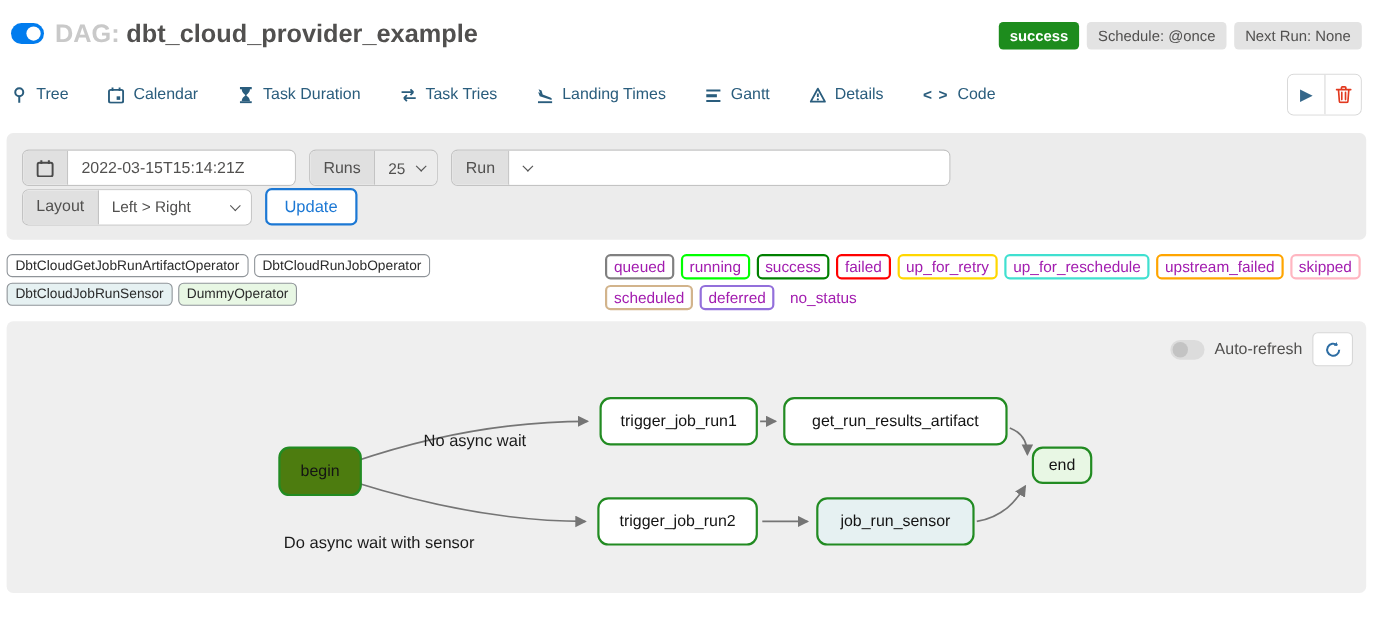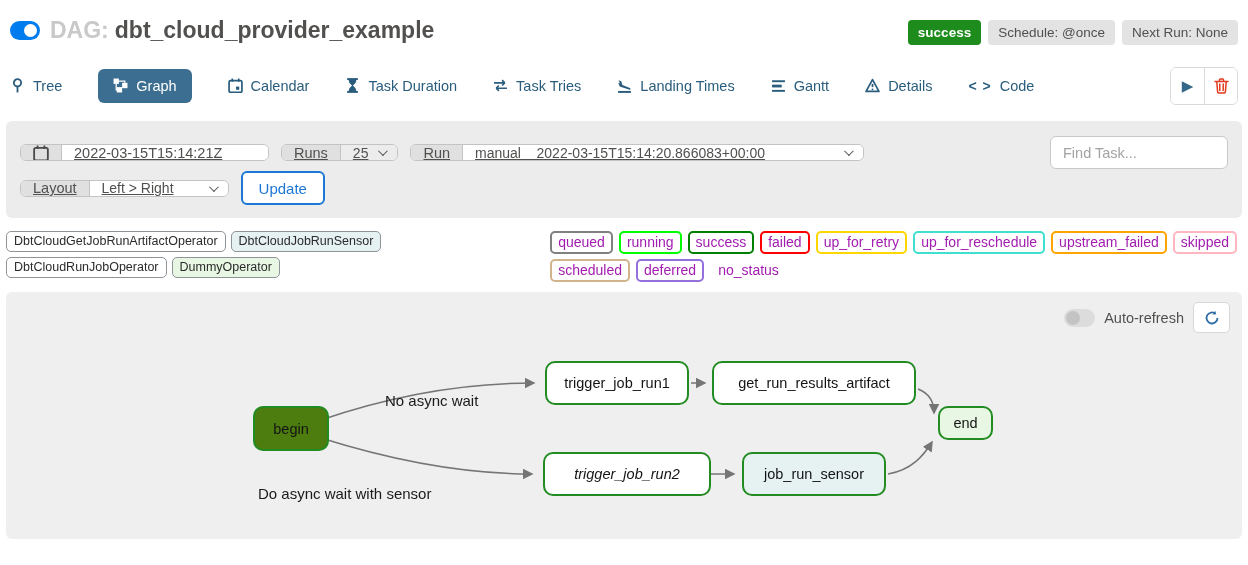--- a/index.html
+++ b/index.html
@@ -13,34 +13,34 @@
   .toggle .knob { position:absolute; top:3px; left:14px; width:13px; height:13px; border-radius:50%; background:#fff; }
   .dag-title { margin-left:10px; font-size:23px; font-weight:bold; color:#51504f; white-space:nowrap; }
   .dag-title .muted { color:#c9c9c9; margin-right:6px; }
   .badges { margin-left:auto; display:flex; gap:7px; align-items:flex-start; align-self:flex-start; margin-top:4px; }
   .badge { font-size:13.5px; padding:5px 10px; border-radius:4px; background:#e3e3e3; color:#51504f; white-space:nowrap; }
   .badge.success { background:#1d8c1d; color:#fff; font-weight:bold; }
 
   
   .tabbar { display:flex; align-items:center; margin-top:22px; padding:0 4px; }
   .tabs { display:flex; align-items:center; gap:36px; }
-  .tab { display:flex; gap:8px; font-size:14.5px; color:#2a5d7d; padding:9px 0; cursor:pointer; white-space:nowrap; }
+  .tab { display:flex; align-items:center; gap:8px; font-size:14.5px; color:#2a5d7d; padding:9px 0; cursor:pointer; white-space:nowrap; }
   .tab.active { background:#3c6e91; color:#fff; border-radius:6px; padding:9px 15px; }
   .ticon { width:15px; height:15px; display:block; }
   .code-glyph { font-size:14px; font-weight:bold; letter-spacing:1px; }
   .btn-group { margin-left:auto; display:flex; border:1px solid #d9d9d9; border-radius:6px; overflow:hidden; background:#fff; }
   .btn-group .gbtn { width:33px; height:36px; display:flex; align-items:center; justify-content:center; background:#fff; cursor:pointer; }
   .btn-group .gbtn + .gbtn { border-left:1px solid #d9d9d9; }
   .play-glyph { color:#35678a; font-size:15px; }
 
   
   .filter-panel { margin-top:16px; background:#ececec; border-radius:6px; padding:15px 14px 13px 14px; }
   .frow { display:flex; align-items:center; }
   .frow + .frow { margin-top:2px; }
-  .igroup { display:flex; align-items:stretch; border:1px solid #c3c3c3; border-radius:6px; overflow:hidden; height:17px; background:#fff;text-decoration:underline; }
+  .igroup { display:flex; align-items:stretch; border:1px solid #c3c3c3; border-radius:6px; overflow:hidden; height:33px; background:#fff; }
   .igroup + .igroup, .igroup + .btn-update { margin-left:12px; }
   .frow .igroup:not(:first-child) { margin-left:12px; }
   .addon { background:#e0e0e0; color:#51504f; font-size:14.5px; display:flex; align-items:center; padding:0 12px; border-right:1px solid #c3c3c3; }
   .field-input { border:none; outline:none; font-size:14.5px; color:#51504f; padding:0 12px; font-family:inherit; background:#fff; }
   .fakeselect { display:flex; align-items:center; gap:10px; padding:0 12px; font-size:14px; color:#51504f; background:#fff; cursor:pointer; }
   .fakeselect.gray { background:#ececec; }
   .chev { width:7px; height:7px; border-right:1.7px solid #555; border-bottom:1.7px solid #555; transform:rotate(45deg) translateY(-2px); flex:0 0 auto; }
   .find-task { margin-left:auto; height:33px; width:178px; border:1px solid #c9c9c9; border-radius:6px; font-size:14.5px; padding:0 12px; color:#51504f; outline:none; font-family:inherit; }
   .find-task::placeholder { color:#a3a3a3; }
   .btn-update { height:34px; padding:0 16px; background:#fff; color:#1c78d4; border:2px solid #1c78d4; border-radius:6px; font-size:15px; font-family:inherit; cursor:pointer; margin-left:12px; }
@@ -85,29 +85,20 @@
 
   <div class="tabbar">
     <div class="tabs">
       <div class="tab">
         <svg class="ticon" viewBox="0 0 14 14">
             <circle cx="7" cy="4.5" r="3.4" fill="none" stroke="currentColor" stroke-width="1.7"></circle>
             <line x1="7" y1="8" x2="7" y2="13.5" stroke="currentColor" stroke-width="1.7"></line>
           </svg>
         <span>Tree</span>
       </div>
-      <div class="tab active">
-        <svg class="ticon" viewBox="0 0 14 14">
-            <rect x="0.5" y="0.5" width="5" height="5" fill="currentColor"></rect>
-            <rect x="8.5" y="4.5" width="5" height="5" fill="currentColor"></rect>
-            <rect x="3.5" y="8.5" width="5" height="5" fill="currentColor"></rect>
-            <path d="M3 5.5 V11 H4 M5.5 3 H11 V4.5" stroke="currentColor" stroke-width="1.2" fill="none"></path>
-          </svg>
-        <span>Graph</span>
-      </div>
       <div class="tab">
         <svg class="ticon" viewBox="0 0 14 14">
             <rect x="1" y="2.5" width="12" height="11" rx="1.5" fill="none" stroke="currentColor" stroke-width="1.6"></rect>
             <line x1="4" y1="0.5" x2="4" y2="3.5" stroke="currentColor" stroke-width="1.6"></line>
             <line x1="10" y1="0.5" x2="10" y2="3.5" stroke="currentColor" stroke-width="1.6"></line>
             <rect x="7.5" y="8" width="3" height="3" fill="currentColor"></rect>
           </svg>
         <span>Calendar</span>
       </div>
       <div class="tab">
@@ -180,43 +171,41 @@
       <div class="igroup">
         <div class="addon">Runs</div>
         <div class="fakeselect gray">
           <span>25</span>
           <span class="chev"></span>
         </div>
       </div>
       <div class="igroup">
         <div class="addon">Run</div>
         <div class="fakeselect" style="width:400px; justify-content:space-between;">
-          <span>manual__2022-03-15T15:14:20.866083+00:00</span>
           <span class="chev"></span>
         </div>
       </div>
-      <input class="find-task" placeholder="Find Task..." style="">
     </div>
     <div class="frow">
       <div class="igroup">
         <div class="addon">Layout</div>
         <div class="fakeselect" style="width:138px; justify-content:space-between;">
           <span>Left &gt; Right</span>
           <span class="chev"></span>
         </div>
       </div>
       <button class="btn-update">Update</button>
     </div>
   </div>
 
   <div class="legend">
     <div class="op-badges">
       <span class="op-badge" style="background-color: rgb(255, 255, 255);">DbtCloudGetJobRunArtifactOperator</span>
+      <span class="op-badge" style="background-color: rgb(255, 255, 255);">DbtCloudRunJobOperator</span>
       <span class="op-badge" style="background-color: rgb(230, 241, 242);">DbtCloudJobRunSensor</span>
-      <span class="op-badge" style="background-color: rgb(255, 255, 255);">DbtCloudRunJobOperator</span>
       <span class="op-badge" style="background-color: rgb(232, 247, 228);">DummyOperator</span>
     </div>
     <div class="status-badges">
       <span class="status-badge" style="border-color: rgb(128, 128, 128);">queued</span>
       <span class="status-badge" style="border-color: rgb(0, 255, 0);">running</span>
       <span class="status-badge" style="border-color: rgb(0, 128, 0);">success</span>
       <span class="status-badge" style="border-color: rgb(255, 0, 0);">failed</span>
       <span class="status-badge" style="border-color: rgb(255, 215, 0);">up_for_retry</span>
       <span class="status-badge" style="border-color: rgb(64, 224, 208);">up_for_reschedule</span>
       <span class="status-badge" style="border-color: rgb(255, 165, 0);">upstream_failed</span>
@@ -252,20 +241,20 @@
       <path d="M 685,91 L 699,91" fill="none" stroke="#757575" stroke-width="1.5" marker-end="url(#arrow)"></path>
       <path d="M 912,97 C 925,102 928,111 928,121" fill="none" stroke="#757575" stroke-width="1.5" marker-end="url(#arrow)"></path>
       <path d="M 687,182 L 728,182" fill="none" stroke="#757575" stroke-width="1.5" marker-end="url(#arrow)"></path>
       <path d="M 882,182 C 906,178 918,163 926,150" fill="none" stroke="#757575" stroke-width="1.5" marker-end="url(#arrow)"></path>
     </svg>
 
     <div class="node" style="left: 247px; top: 114px; width: 76px; height: 45px; background-color: #4d7c0f; border-color: rgb(34, 139, 34);">begin</div>
     <div class="node" style="left: 539px; top: 69px; width: 144px; height: 44px; background-color: rgb(255, 255, 255); border-color: rgb(34, 139, 34);">trigger_job_run1</div>
     <div class="node" style="left: 706px; top: 69px; width: 204px; height: 44px; background-color: rgb(255, 255, 255); border-color: rgb(34, 139, 34);">get_run_results_artifact</div>
     <div class="node" style="left: 932px; top: 114px; width: 55px; height: 34px; background-color: rgb(232, 247, 228); border-color: rgb(34, 139, 34);">end</div>
-    <div class="node" style="left: 537px; top: 160px; width: 168px; height: 44px; background-color: rgb(255, 255, 255); border-color: rgb(34, 139, 34); font-style: italic;">trigger_job_run2</div>
+    <div class="node" style="left: 537px; top: 160px; width: 146px; height: 44px; background-color: rgb(255, 255, 255); border-color: rgb(34, 139, 34);">trigger_job_run2</div>
     <div class="node" style="left: 736px; top: 160px; width: 144px; height: 44px; background-color: rgb(230, 241, 242); border-color: rgb(34, 139, 34);">job_run_sensor</div>
 
     <div class="edge-label" style="left:379px; top:100px;">No async wait</div>
     <div class="edge-label" style="left:252px; top:193px;">Do async wait with sensor</div>
   </div>
 
 </div>
 
 </body></html>

